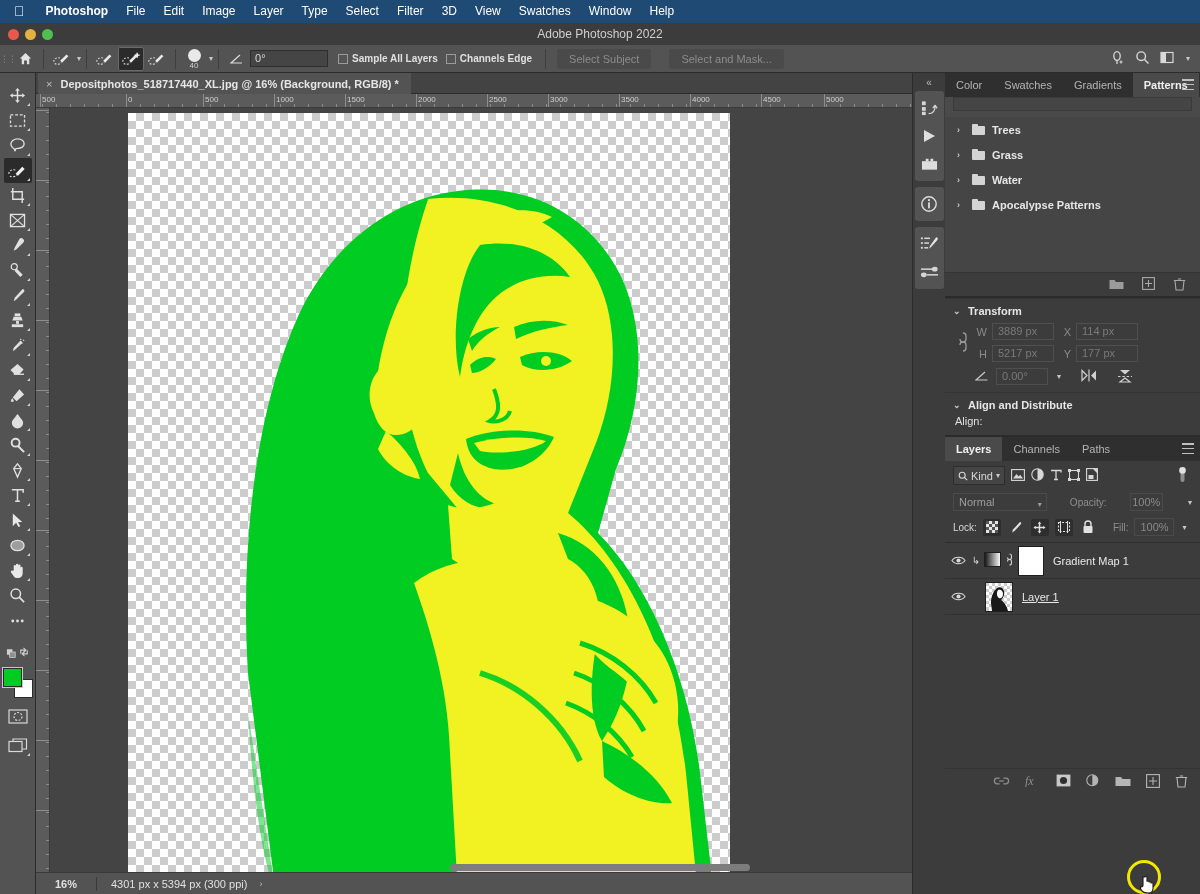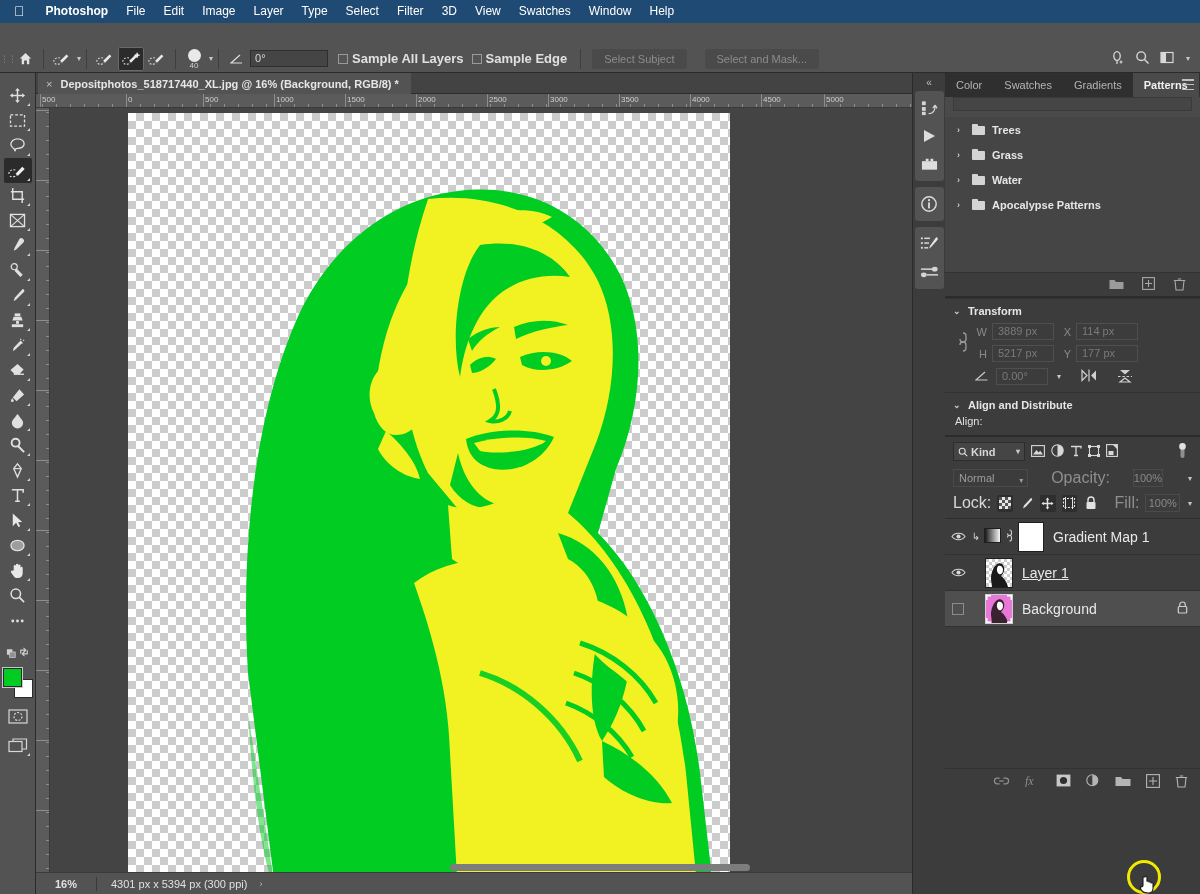--- a/index.html
+++ b/index.html
@@ -47,21 +47,21 @@
   .vdiv { width:1px; height:20px; background:#3e3e3e; margin:0 5px; }
   .caret { font-size:8px; color:#c8c8c8; margin-left:2px; }
   .brushprev { display:flex; flex-direction:column; align-items:center; width:26px; }
   .brushdot { width:13px; height:13px; border-radius:50%; background:#e9e9e9; margin-top:1px;}
   .brushnum { font-size:8px; color:#d0d0d0; line-height:8px; }
   .numfield {
     width:78px; height:17px; background:#454545; border:1px solid #2e2e2e;
     color:#d8d8d8; font-size:11px; line-height:15px; padding-left:4px;
   }
   .chk { width:10px; height:10px; border:1px solid #9a9a9a; background:#555; display:inline-block; vertical-align:middle; }
-  .chklabel { font-size:13px; color:#e0e0e0; margin:0 8px 0 4px; white-space:nowrap; font-weight:bold;}
+  .chklabel { font-size:10px; color:#e0e0e0; margin:0 8px 0 4px; white-space:nowrap; font-weight:bold;}
   .pillbtn {
     height:20px; padding:0 12px; border-radius:3px; background:#4a4a4a;
     color:#8c8c8c; font-size:11px; display:flex; align-items:center; margin-left:6px;
   }
   .obright { margin-left:auto; display:flex; align-items:center; gap:10px; padding-right:10px;}
 
   
   .toolbar {
     position:absolute; left:0; top:73px; width:36px; bottom:0;
     background:#535353; border-right:1px solid #2b2b2b;
@@ -171,36 +171,36 @@
   .divline { height:2px; background:#2b2b2b; }
 
   .proprow { display:flex; align-items:center; gap:8px; padding:7px 10px; background:#3c3c3c;}
   .pixicon { width:18px; height:18px; background:#555; border:1px solid #8e8e8e; display:flex; align-items:center; justify-content:center;}
   .sectionhdr { display:flex; align-items:center; gap:7px; padding:6px 10px 4px 8px; font-size:11px; font-weight:bold; color:#e6e6e6;}
   .tfield { width:62px; height:17px; background:#3c3c3c; border:1px solid #4f4f4f; color:#7a7a7a; font-size:11px; line-height:15px; padding-left:5px;}
   .tlabel { font-size:11px; color:#8a8a8a; width:12px; text-align:right;}
   .angfield { width:52px; height:17px; background:#3c3c3c; border:1px solid #4f4f4f; color:#7a7a7a; font-size:11px; line-height:15px; padding-left:5px;}
 
   .lfilter { display:flex; align-items:center; gap:6px; padding:5px 8px; background:#3c3c3c;}
-  .kindsel { width:72px; height:19px; background:#454545; border:1px solid #2d2d2d; display:flex; align-items:center; padding:0 4px; gap:3px; font-size:11px; color:#d8d8d8;font-weight:bold;}
+  .kindsel { width:52px; height:19px; background:#454545; border:1px solid #2d2d2d; display:flex; align-items:center; padding:0 4px; gap:3px; font-size:11px; color:#d8d8d8;}
   .blendrow { display:flex; align-items:center; gap:23px; padding:3px 8px 4px 8px; background:#3c3c3c;}
   .blendsel { width:112px; height:18px; background:#3c3c3c; border:1px solid #4a4a4a; color:#9d9d9d; font-size:11px; line-height:16px; padding-left:5px; position:relative;}
   .blendsel .cv { position:absolute; right:4px; top:3px; font-size:8px;}
-  .opac { font-size:16px; color:#8f8f8f; }
+  .opac { font-size:10px; color:#8f8f8f; }
   .opacbox { width:40px; height:18px; background:#3c3c3c; border:1px solid #4a4a4a; color:#8a8a8a; font-size:11px; line-height:16px; text-align:center;}
   .lockrow { display:flex; align-items:center; gap:6px; padding:3px 8px 6px 8px; background:#3c3c3c; }
   .lockbtn { width:18px; height:17px; display:flex; align-items:center; justify-content:center; border-radius:2px;}
   .lockbtn.on { background:#2e2e2e; }
 
   .layerrow { height:36px; display:flex; align-items:center; border-bottom:1px solid #313131; background:#3c3c3c; }
   .layerrow.sel { background:#4f4f4f; }
   .eye { width:26px; display:flex; align-items:center; justify-content:center;}
   .thumb { width:28px; height:30px; border:1px solid #1f1f1f; overflow:hidden; background:#fff; margin-left:2px;}
   .thumb svg{display:block;}
-  .lname { margin-left:9px; font-size:14px; color:#e8e8e8;}
+  .lname { margin-left:9px; font-size:11px; color:#e8e8e8;}
   .lname.u { text-decoration:underline; }
   .lockicon { margin-left:auto; margin-right:12px; }
   .maskthumb { width:26px; height:30px; background:#fff; border:1px solid #1f1f1f; }
 
   .layerfooter {
     position:absolute; left:0; right:0; bottom:0; height:26px; background:#3c3c3c;
     display:flex; align-items:center; justify-content:flex-end; gap:15px; padding-right:12px;
     border-top:1px solid #333;
   }
   .highlight-ring {
@@ -224,20 +224,28 @@
     <div class="mi">Type</div>
     <div class="mi">Select</div>
     <div class="mi">Filter</div>
     <div class="mi">3D</div>
     <div class="mi">View</div>
     <div class="mi">Swatches</div>
     <div class="mi">Window</div>
     <div class="mi">Help</div>
   </div>
 
+  <div class="titlebar">
+    <div class="traffic">
+      <div class="tl r"></div>
+      <div class="tl y"></div>
+      <div class="tl g"></div>
+    </div>
+    <div class="apptitle">Adobe Photoshop 2022</div>
+  </div>
 
   <div class="optbar">
     <div class="grip">⋮⋮</div>
     <div class="obtn">
       <svg width="15" height="15" viewBox="0 0 16 16">
           <path d="M8 2 L14 8 H12 V14 H9.5 V10 H6.5 V14 H4 V8 H2 Z" fill="#e3e3e3"></path>
         </svg>
     </div>
     <div class="vdiv"></div>
     <div class="obtn">
@@ -280,21 +288,21 @@
     <div class="vdiv"></div>
     <div class="obtn">
       <svg width="14" height="12" viewBox="0 0 14 12">
           <path d="M12 10 H1 L10 2" fill="none" stroke="#dcdcdc" stroke-width="1.2"></path>
         </svg>
     </div>
     <div class="numfield">0°</div>
     <span style="margin-left:10px;" class="chk"></span>
     <span class="chklabel">Sample All Layers</span>
     <span class="chk"></span>
-    <span class="chklabel">Sample Edge</span>
+    <span class="chklabel">Channels Edge</span>
     <div class="vdiv"></div>
     <div class="pillbtn">Select Subject</div>
     <div class="pillbtn" style="margin-left:18px;">Select and Mask...</div>
 
     <div class="obright">
       <span>
         <svg width="15" height="16" viewBox="0 0 15 16">
             <ellipse cx="7" cy="6" rx="3.2" ry="4.4" fill="none" stroke="#d8d8d8" stroke-width="1.3"></ellipse>
             <path d="M7 10.4 V14" stroke="#d8d8d8" stroke-width="1.3"></path>
             <path d="M9.5 12 h3 M11 10.5 v3" stroke="#d8d8d8" stroke-width="1.2"></path>
@@ -919,20 +927,30 @@
       <div class="sectionhdr">
         <span class="chev">⌄</span>
         <span>Align and Distribute</span>
       </div>
       <div style="padding:0 10px 8px 10px;font-size:11px;color:#e0e0e0;">Align:</div>
     </div>
 
     <div class="divline"></div>
 
     <div class="panel" style="position:relative;height:357px;">
+      <div class="ptabs">
+        <div class="ptab active">Layers</div>
+        <div class="ptab">Channels</div>
+        <div class="ptab">Paths</div>
+        <div class="pmenu">
+            <i></i>
+            <i></i>
+            <i></i>
+          </div>
+      </div>
 
       <div class="lfilter">
         <div class="kindsel">
           <svg width="10" height="10" viewBox="0 0 10 10">
               <circle cx="4.2" cy="4.2" r="3" fill="none" stroke="#d8d8d8" stroke-width="1.1"></circle>
               <path d="M6.4 6.4 L9.2 9.2" stroke="#d8d8d8" stroke-width="1.2"></path>
             </svg>
           <span>Kind</span>
           <span class="caret" style="margin-left:auto">▾</span>
         </div>
@@ -1113,40 +1131,20 @@
                 <rect x="18" y="24" width="3" height="4"></rect>
                 <rect x="24" y="24" width="2" height="4"></rect>
               </g>
             <path d="M6 28 L5 20 C5 14 7 9 10 6 C13 3 17 4 18 8 C19 12 17 15 15 17 C18 19 21 23 22 28 Z" fill="#1a1a1a"></path>
             <path d="M12 7 C15 6 17 8 17 11 C17 14 15 16 13 15 C11 14 10 10 12 7 Z" fill="#ffffff"></path>
           </svg>
         </span>
         <span class="lname u">Layer 1</span>
       </div>
 
-      <div class="layerrow sel">
-        <span class="eye">
-          <span style="display:inline-block;width:12px;height:12px;border:1px solid #8c8c8c;"></span>
-        </span>
-        <span class="thumb" style="margin-left:14px;border:1px solid #cfcfcf;">
-          <svg width="26" height="28" viewBox="0 0 26 28">
-            <rect width="26" height="28" fill="#e878d8"></rect>
-            <path d="M6 28 L5 20 C5 14 7 9 10 6 C13 3 17 4 18 8 C19 12 17 15 15 17 C18 19 21 23 22 28 Z" fill="#3a2230"></path>
-            <path d="M12 7 C15 6 17 8 17 11 C17 14 15 16 13 15 C11 14 10 10 12 7 Z" fill="#ffffff"></path>
-            <path d="M0 0 h5 v1.5 h-3.5 v3.5 h-1.5 Z M26 0 h-5 v1.5 h3.5 v3.5 h1.5 Z M0 28 h5 v-1.5 h-3.5 v-3.5 h-1.5 Z M26 28 h-5 v-1.5 h3.5 v-3.5 h1.5 Z" fill="#ffffff"></path>
-          </svg>
-        </span>
-        <span class="lname">Background</span>
-        <span class="lockicon">
-          <svg width="11" height="13" viewBox="0 0 11 13">
-              <path d="M2.7 5.5 V3.8 a2.8 2.8 0 0 1 5.6 0 V5.5" fill="none" stroke="#d0d0d0" stroke-width="1.2"></path>
-              <rect x="1.3" y="5.5" width="8.4" height="6.5" rx="1" fill="none" stroke="#d0d0d0" stroke-width="1.2"></rect>
-            </svg>
-        </span>
-      </div>
 
       <div class="layerfooter">
         <span>
           <svg width="17" height="10" viewBox="0 0 18 10">
               <path d="M7 2 H4.5 a3 3 0 0 0 0 6 H7" fill="none" stroke="#8e8e8e" stroke-width="1.3"></path>
               <path d="M11 2 h2.5 a3 3 0 0 1 0 6 H11" fill="none" stroke="#8e8e8e" stroke-width="1.3"></path>
               <path d="M6.5 5 h5" stroke="#8e8e8e" stroke-width="1.3"></path>
             </svg>
         </span>
         <span>

